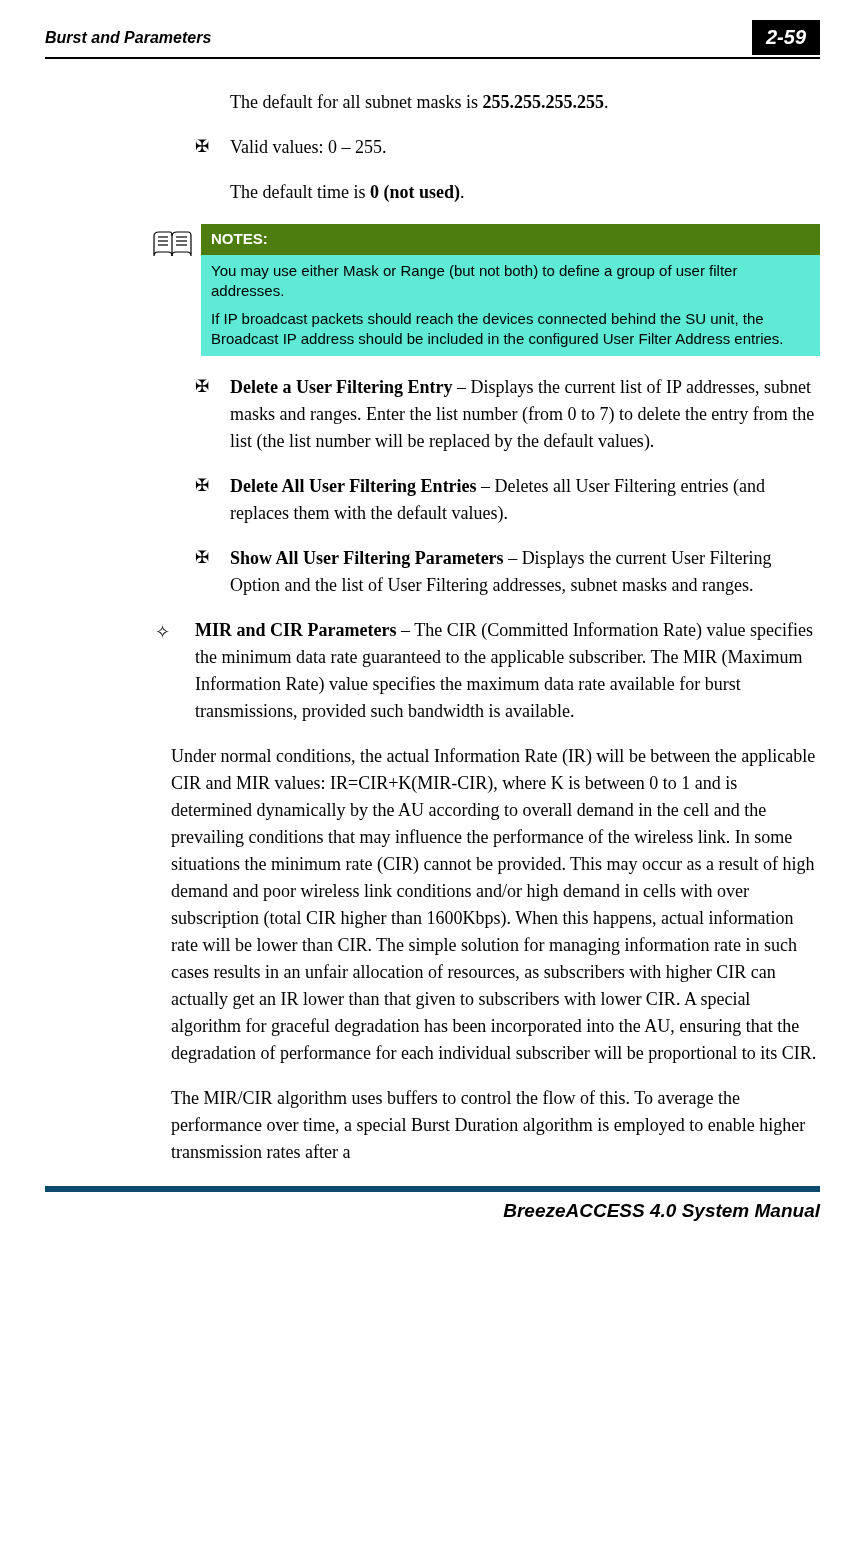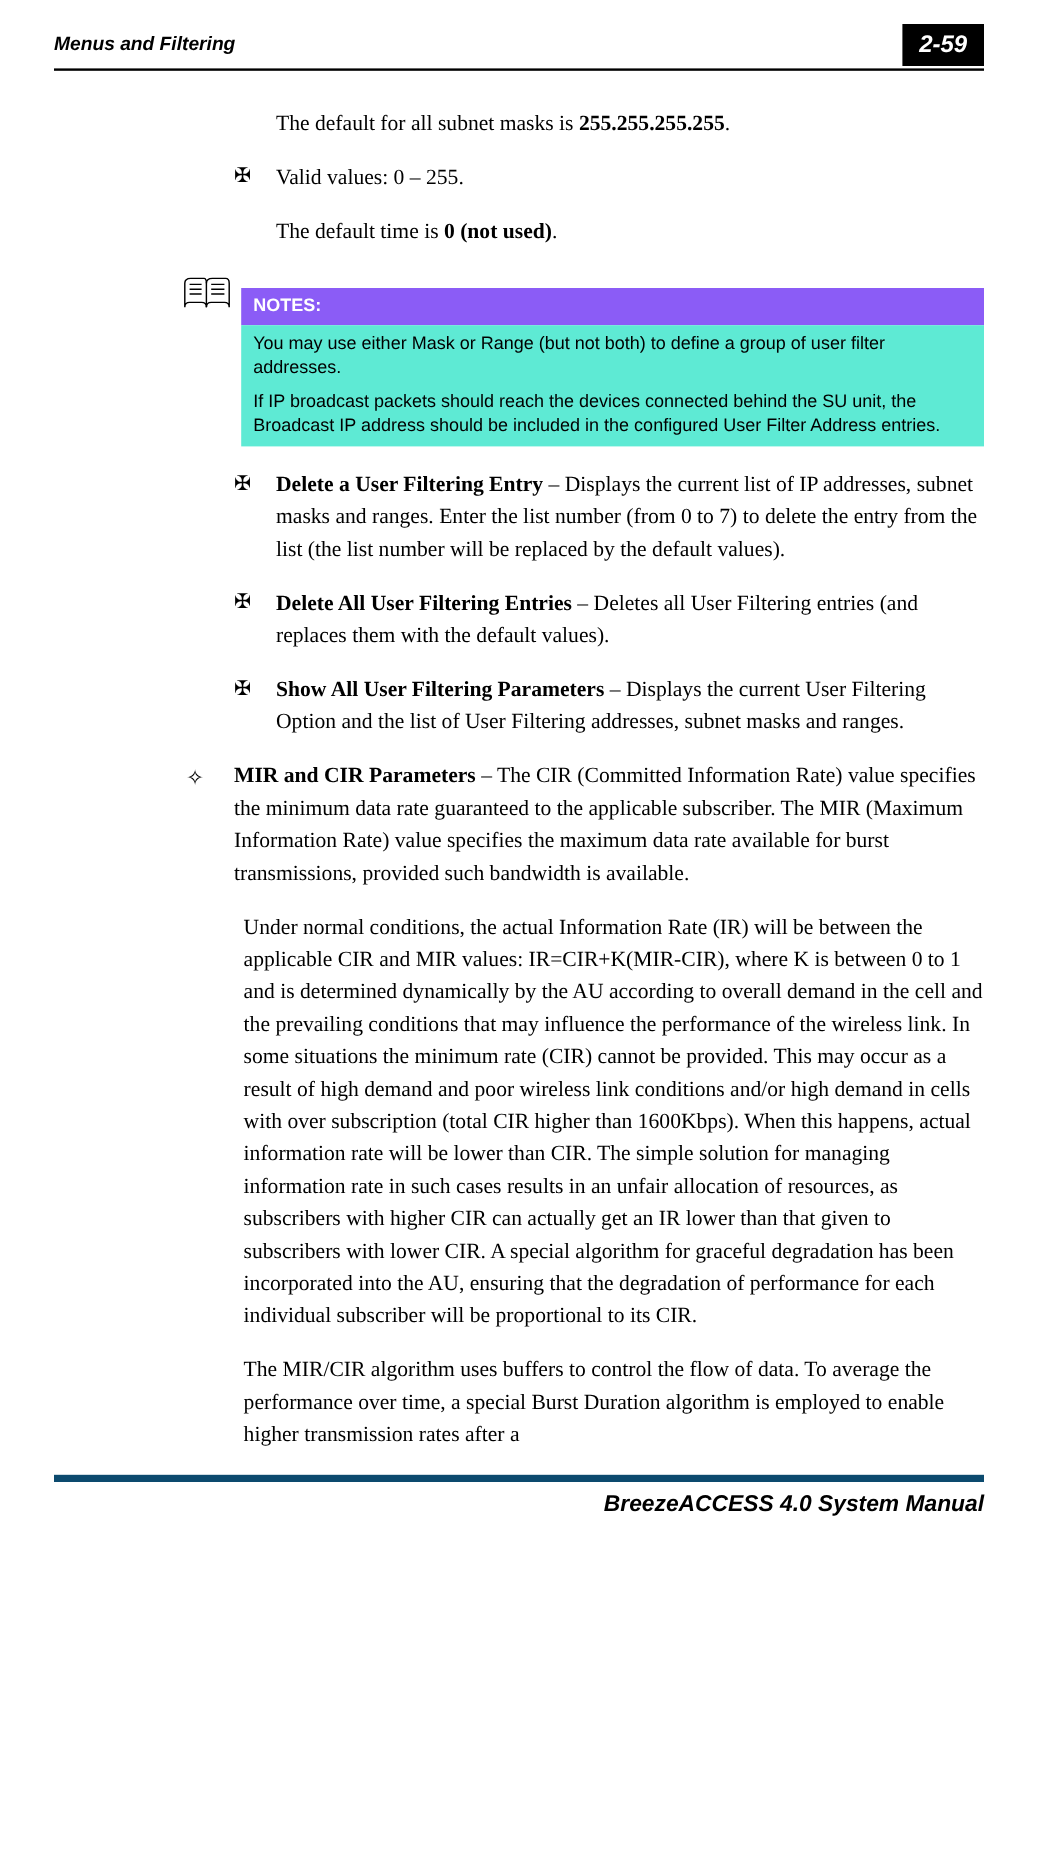--- a/index.html
+++ b/index.html
@@ -74,46 +74,45 @@
       position: absolute;
       left: 0;
       top: 2px;
       font-size: 18px;
     }
     .bullet-diamond .bullet-text {
       display: block;
       margin-left: 40px;
     }
     .bullet-diamond .continuation {
-      margin-left: 48px;
+      margin-left: 16px;
       margin-top: 18px;
     }
     .notes-container {
       margin-left: 105px;
       margin-bottom: 18px;
       display: flex;
       align-items: flex-start;
     }
     .notes-icon {
       width: 45px;
       flex-shrink: 0;
       margin-top: 4px;
       margin-right: 6px;
     }
     .notes-box {
       flex: 1;
     }
     .notes-header {
-      background: #8b5cf6;
+      background: #4d7c0f;
       color: white;
       font-family: Arial, sans-serif;
       font-weight: bold;
       font-size: 15px;
       padding: 4px 10px;
-      margin-top: 16px;
     }
     .notes-body {
       background: #5eead4;
       font-family: Arial, sans-serif;
       font-size: 15px;
       padding: 6px 10px;
       line-height: 1.35;
     }
     .notes-body p {
       margin: 0 0 8px 0;
@@ -131,21 +130,21 @@
       font-weight: bold;
       font-size: 19px;
     }
     b { font-weight: bold; }
   </style>
 </head>
 <body>
 
 <div class="page">
   <div class="header">
-    <div class="header-left">Menus and Filtering</div>
+    <div class="header-left">Burst and Parameters</div>
     <div class="header-right">2-59</div>
   </div>
 
   <div class="content">
 
     <div class="para">
       <span>The default for all subnet masks is </span><b>255.255.255.255</b><span>.</span>
     </div>
 
     <div class="bullet-maltese">
@@ -200,21 +199,21 @@
         <b>Show All User Filtering Parameters</b><span> – Displays the current User Filtering Option and the list of User Filtering addresses, subnet masks and ranges.</span>
       </span>
     </div>
 
     <div class="bullet-diamond">
       <span class="bullet-sym">✧</span>
       <span class="bullet-text">
         <b>MIR and CIR Parameters</b><span> – The CIR (Committed Information Rate) value specifies the minimum data rate guaranteed to the applicable subscriber. The MIR (Maximum Information Rate) value specifies the maximum data rate available for burst transmissions, provided such bandwidth is available.</span>
       </span>
       <div class="continuation">Under normal conditions, the actual Information Rate (IR) will be between the applicable CIR and MIR values: IR=CIR+K(MIR-CIR), where K is between 0 to 1 and is determined dynamically by the AU according to overall demand in the cell and the prevailing conditions that may influence the performance of the wireless link. In some situations the minimum rate (CIR) cannot be provided. This may occur as a result of high demand and poor wireless link conditions and/or high demand in cells with over subscription (total CIR higher than 1600Kbps). When this happens, actual information rate will be lower than CIR. The simple solution for managing information rate in such cases results in an unfair allocation of resources, as subscribers with higher CIR can actually get an IR lower than that given to subscribers with lower CIR. A special algorithm for graceful degradation has been incorporated into the AU, ensuring that the degradation of performance for each individual subscriber will be proportional to its CIR.</div>
-      <div class="continuation">The MIR/CIR algorithm uses buffers to control the flow of data. To average the performance over time, a special Burst Duration algorithm is employed to enable higher transmission rates after a</div>
+      <div class="continuation">The MIR/CIR algorithm uses buffers to control the flow of this. To average the performance over time, a special Burst Duration algorithm is employed to enable higher transmission rates after a</div>
     </div>
 
   </div>
 
   <div class="footer">
     <span>BreezeACCESS 4.0 System Manual</span>
   </div>
 </div>
 
 </body></html>

